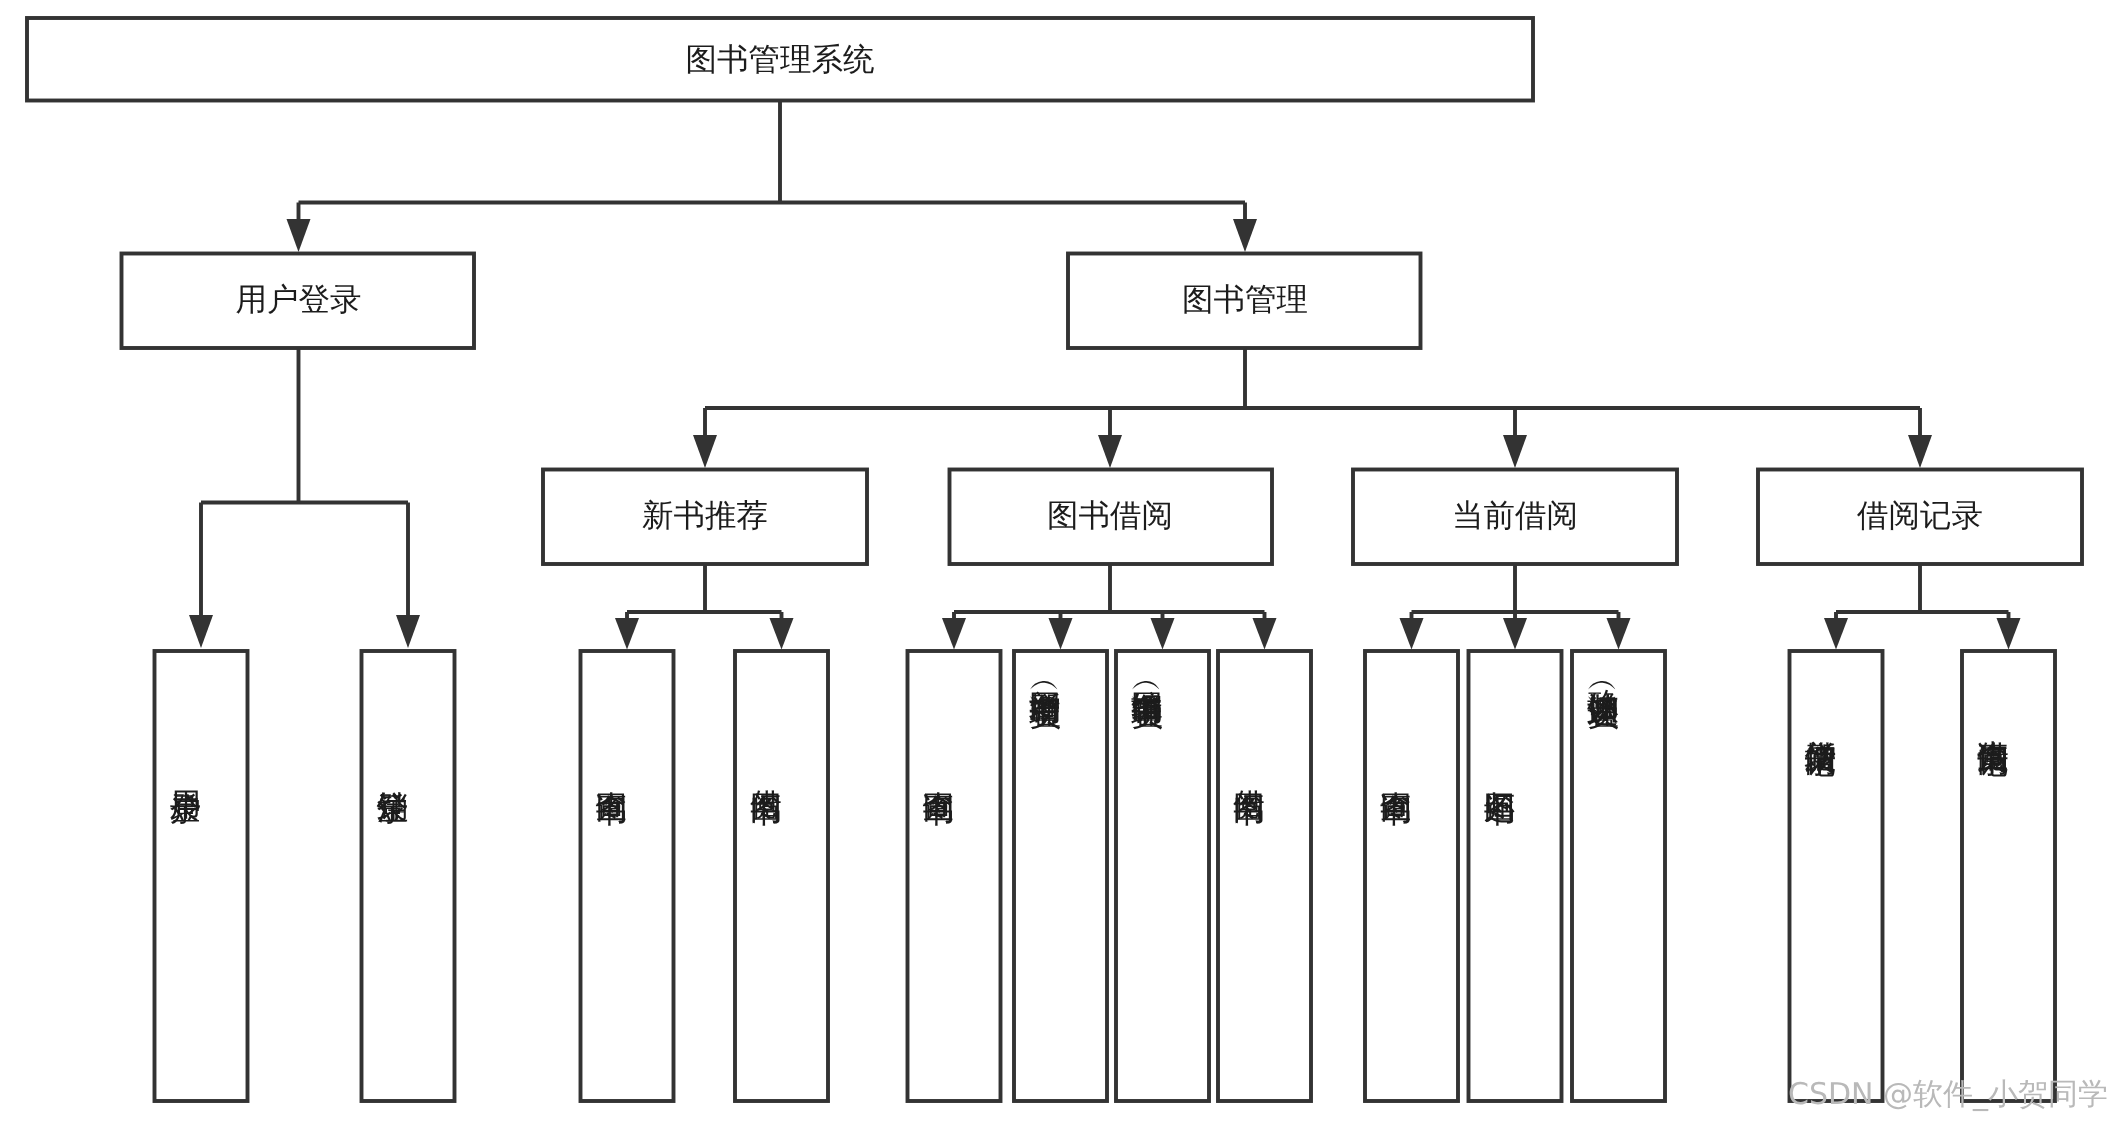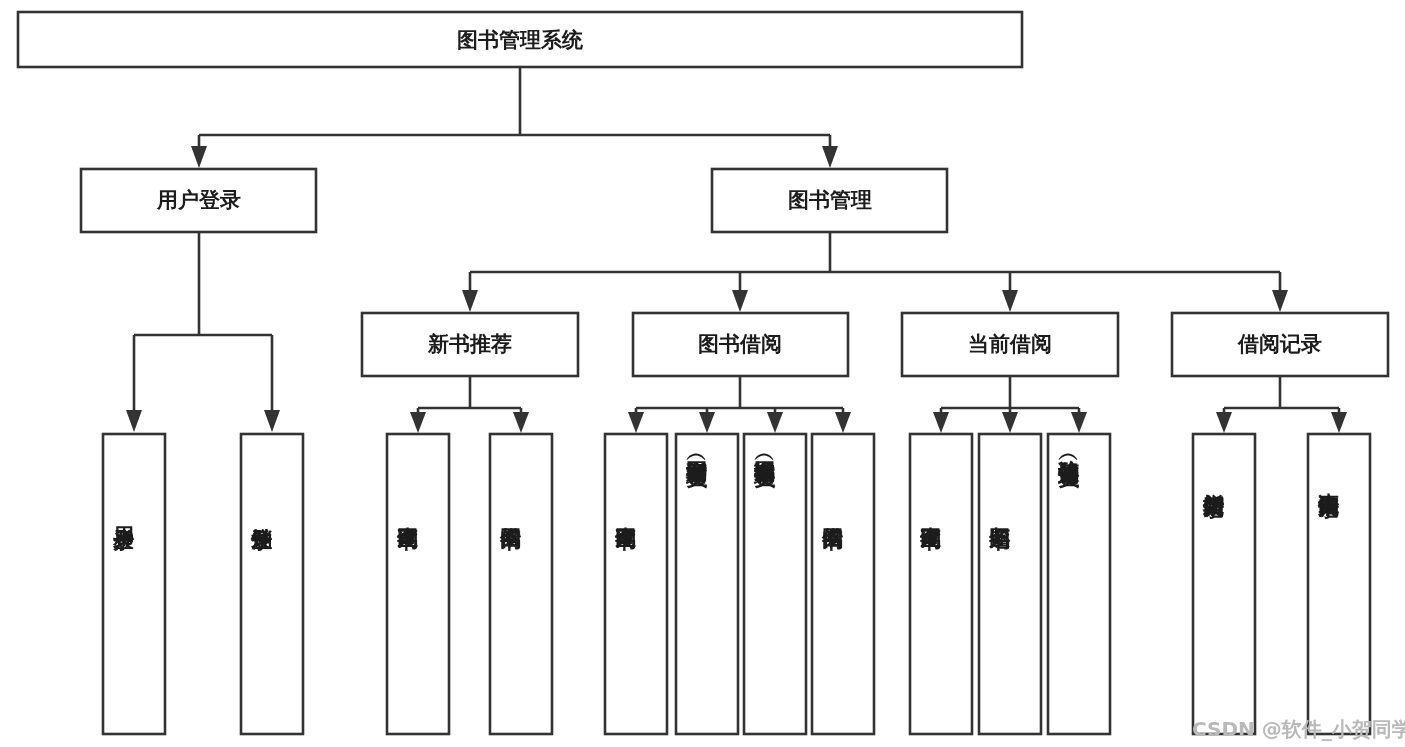--- a/index.html
+++ b/index.html
@@ -11,21 +11,20 @@
     width: 1405px;
     height: 747px;
     font-family: "DejaVu Sans", "Liberation Sans", sans-serif;
     overflow: hidden;
   }
   #diagram-root {
     position: relative;
     width: 1405px;
     height: 596px;
     background: #ffffff;
-    font-weight: bold;
   }
   svg.diagram {
     position: absolute;
     top: 0;
     left: 0;
     width: 1405px;
     height: 747px;
   }
   .node-box {
     fill: #ffffff;

